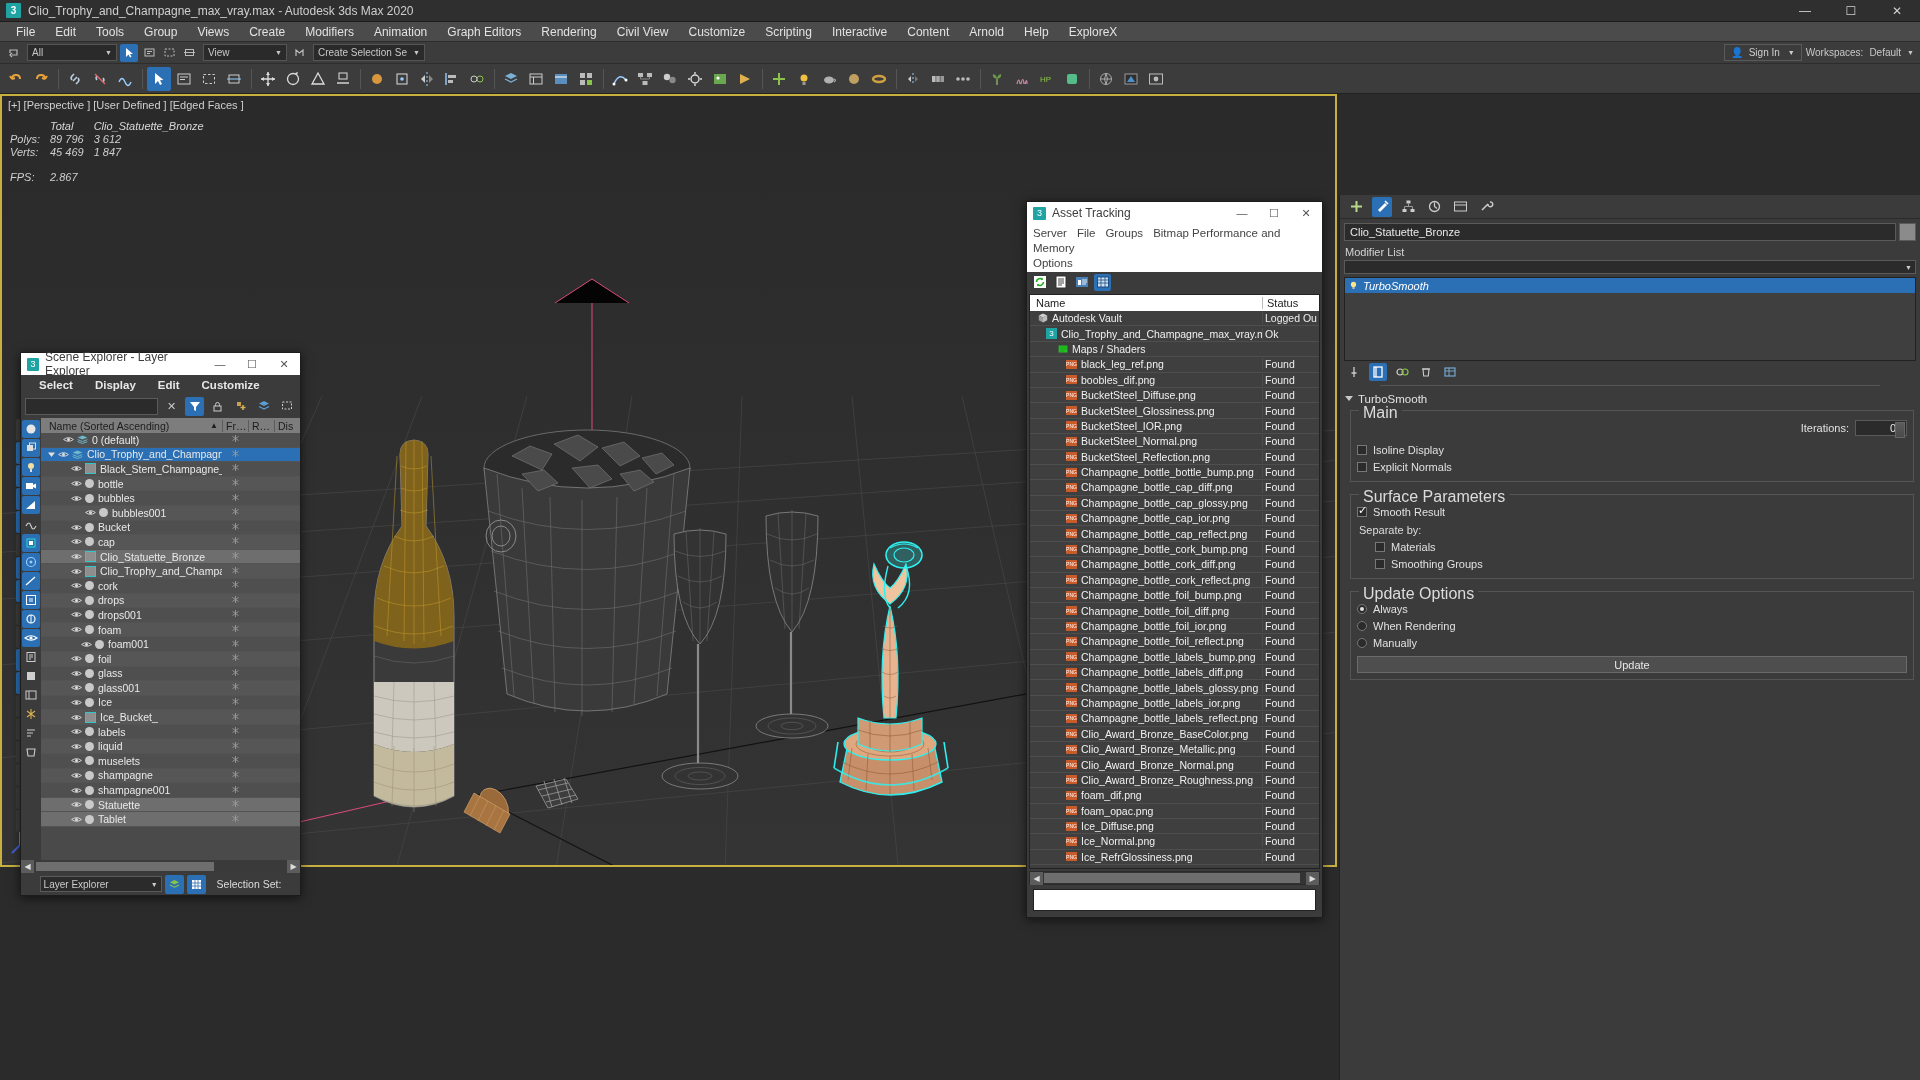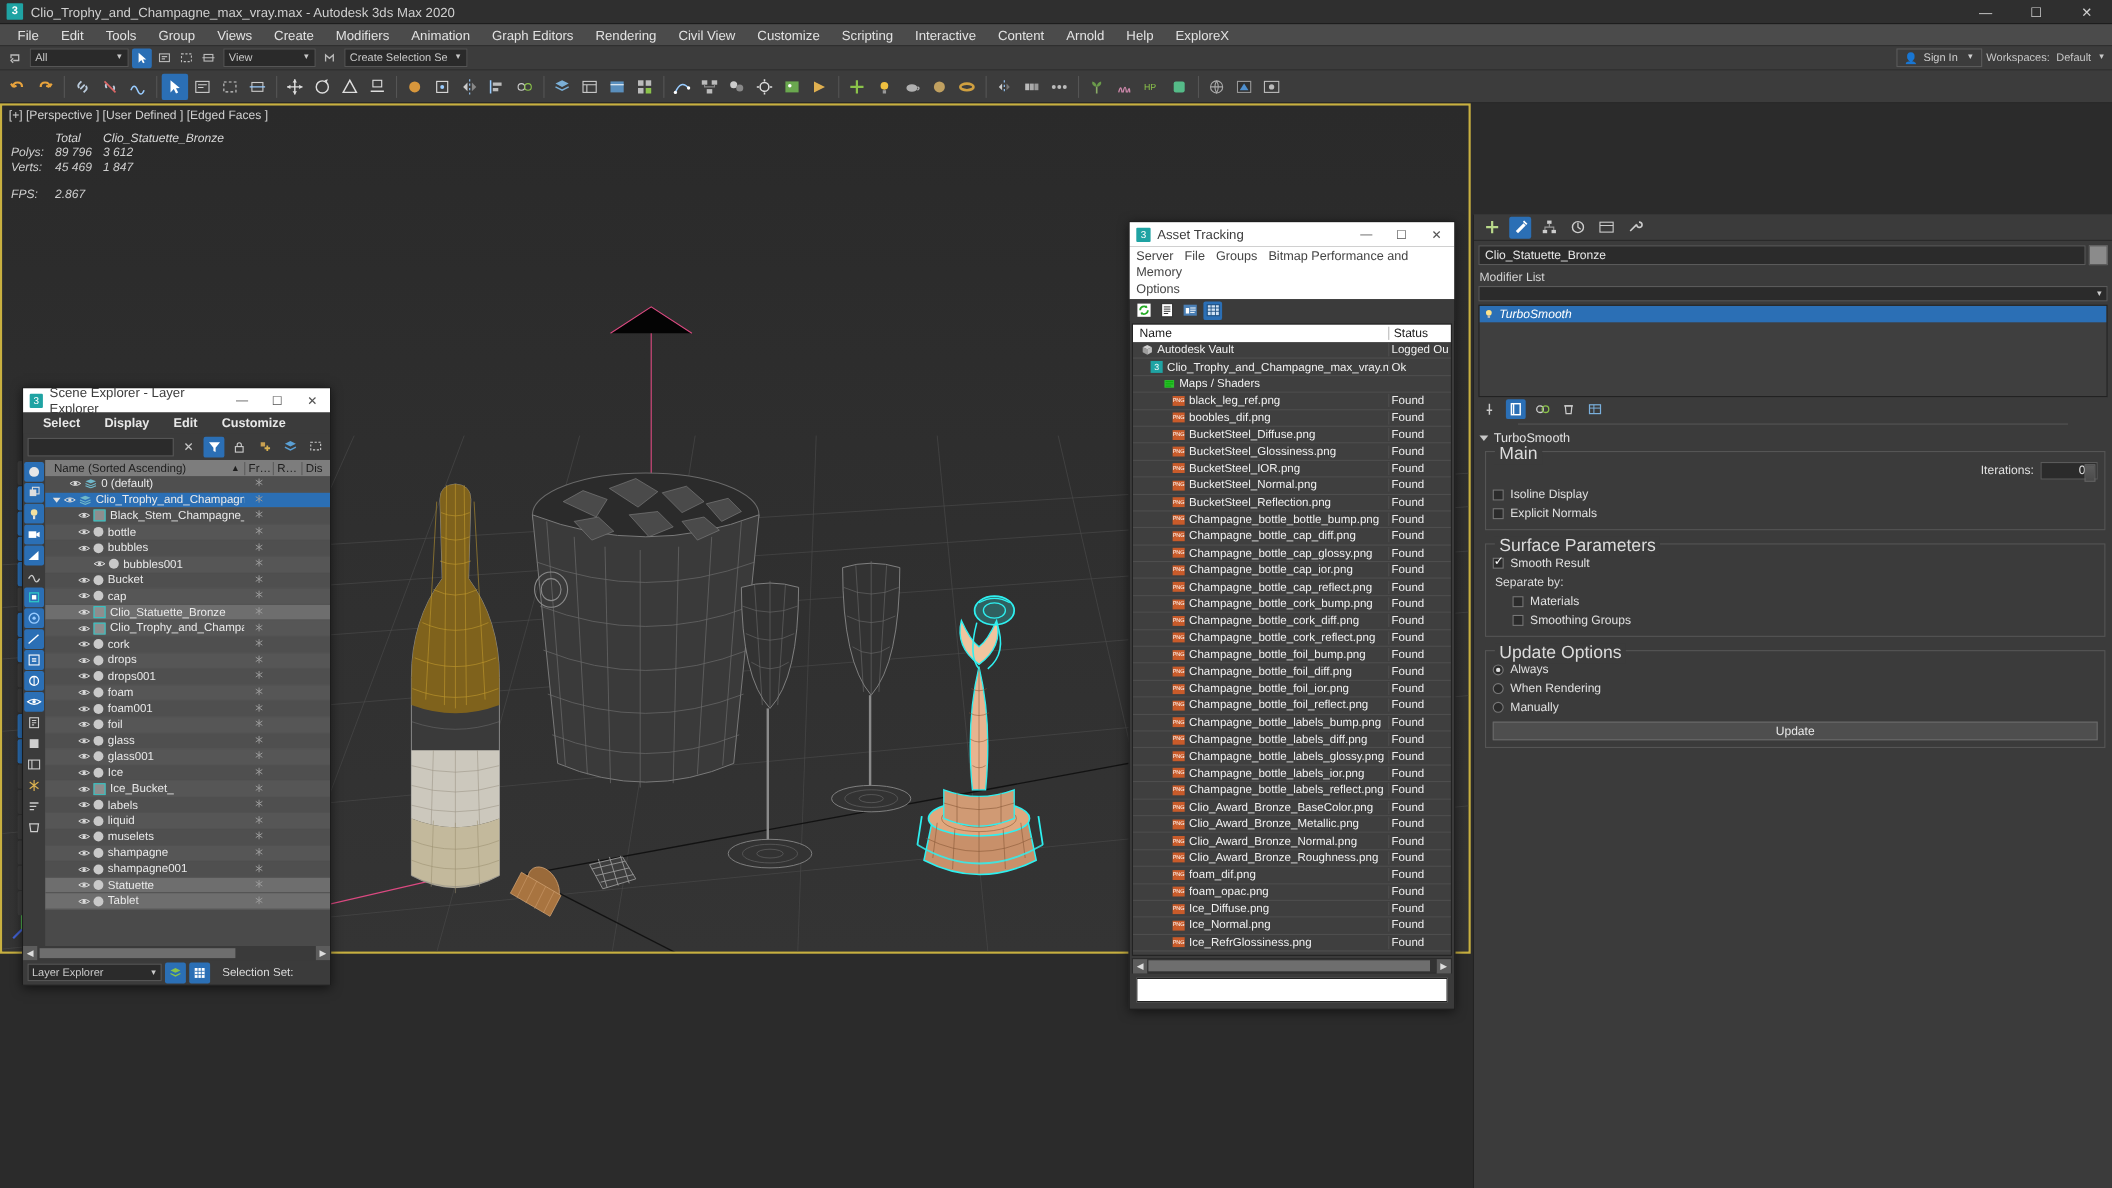--- a/index.html
+++ b/index.html
@@ -104,21 +104,21 @@
   .dotic { width:9px; height:9px; border-radius:50%; background:#c9c9c9; margin-right:4px; flex:none; }
   .layic { width:11px; height:9px; margin-right:4px; flex:none; }
   .boxic { width:11px; height:11px; margin-right:4px; flex:none; border:1px solid #2ec6c6;
     background:#8e8e8e; }
   .tri { width:9px; height:9px; margin-right:2px; flex:none; }
   #se-hscroll { height:13px; background:#454545; display:flex; align-items:center; }
   .hsb { width:13px; height:13px; background:#5c5c5c; display:flex; align-items:center;
     justify-content:center; font-size:8px; color:#ddd; }
   .hstrack { flex:1; height:13px; background:#3a3a3a; position:relative; }
   .hsthumb { position:absolute; left:2px; top:2px; width:178px; height:9px; background:#6e6e6e; }
-  #se-foot { height:22px; background:#3b3b3b; display:flex; align-items:center; padding:0 4px; gap:3px; }
+  #se-foot { height:22px; background:#3b3b3b; display:flex; align-items:center; padding:0 4px; gap:3px;justify-content:center; }
   #se-foot .sel-set { font-size:10.5px; color:#dcdcdc; margin-left:8px; }
   .ffield { height:16px; background:#2b2b2b; border:1px solid #5a5a5a; width:122px;
     display:flex; align-items:center; padding:0 3px; font-size:10px; color:#ccc;}
 
   
   #asset-tracking { position:absolute; left:1026px; top:107px; width:297px; height:717px;
     background:#3b3b3b; border:1px solid #1c1c1c; box-shadow:0 2px 10px rgba(0,0,0,.6);
     display:flex; flex-direction:column; z-index:21; }
   #at-menus { background:#fff; color:#444; font-size:11.5px; padding:2px 0 1px 6px; }
   #at-menus div { line-height:15px; }
@@ -1335,21 +1335,21 @@
                 <span class="dotic"></span>
                 <span>foam</span>
               </span>
               <span class="fr"><svg width="9" height="9" viewBox="0 0 9 9">
                   <path d="M4.5 1v7M1.5 2.5l6 4M7.5 2.5l-6 4" stroke="#9a9a9a" stroke-width="0.9"></path>
                 </svg></span>
               <span class="rn"></span>
               <span class="ds"></span>
             </div>
             <div class="srow">
-              <span class="nm" style="padding-left:30px">
+              <span class="nm" style="padding-left:40px">
                 <svg class="eye" viewBox="0 0 11 9">
                   <path d="M0.6 4.5 Q5.5 0.8 10.4 4.5 Q5.5 8.2 0.6 4.5z" fill="none" stroke="#ddd" stroke-width="0.9"></path>
                   <circle cx="5.5" cy="4.5" r="1.5" fill="#ddd"></circle>
                 </svg>
                 <span class="dotic"></span>
                 <span>foam001</span>
               </span>
               <span class="fr"><svg width="9" height="9" viewBox="0 0 9 9">
                   <path d="M4.5 1v7M1.5 2.5l6 4M7.5 2.5l-6 4" stroke="#9a9a9a" stroke-width="0.9"></path>
                 </svg></span>

